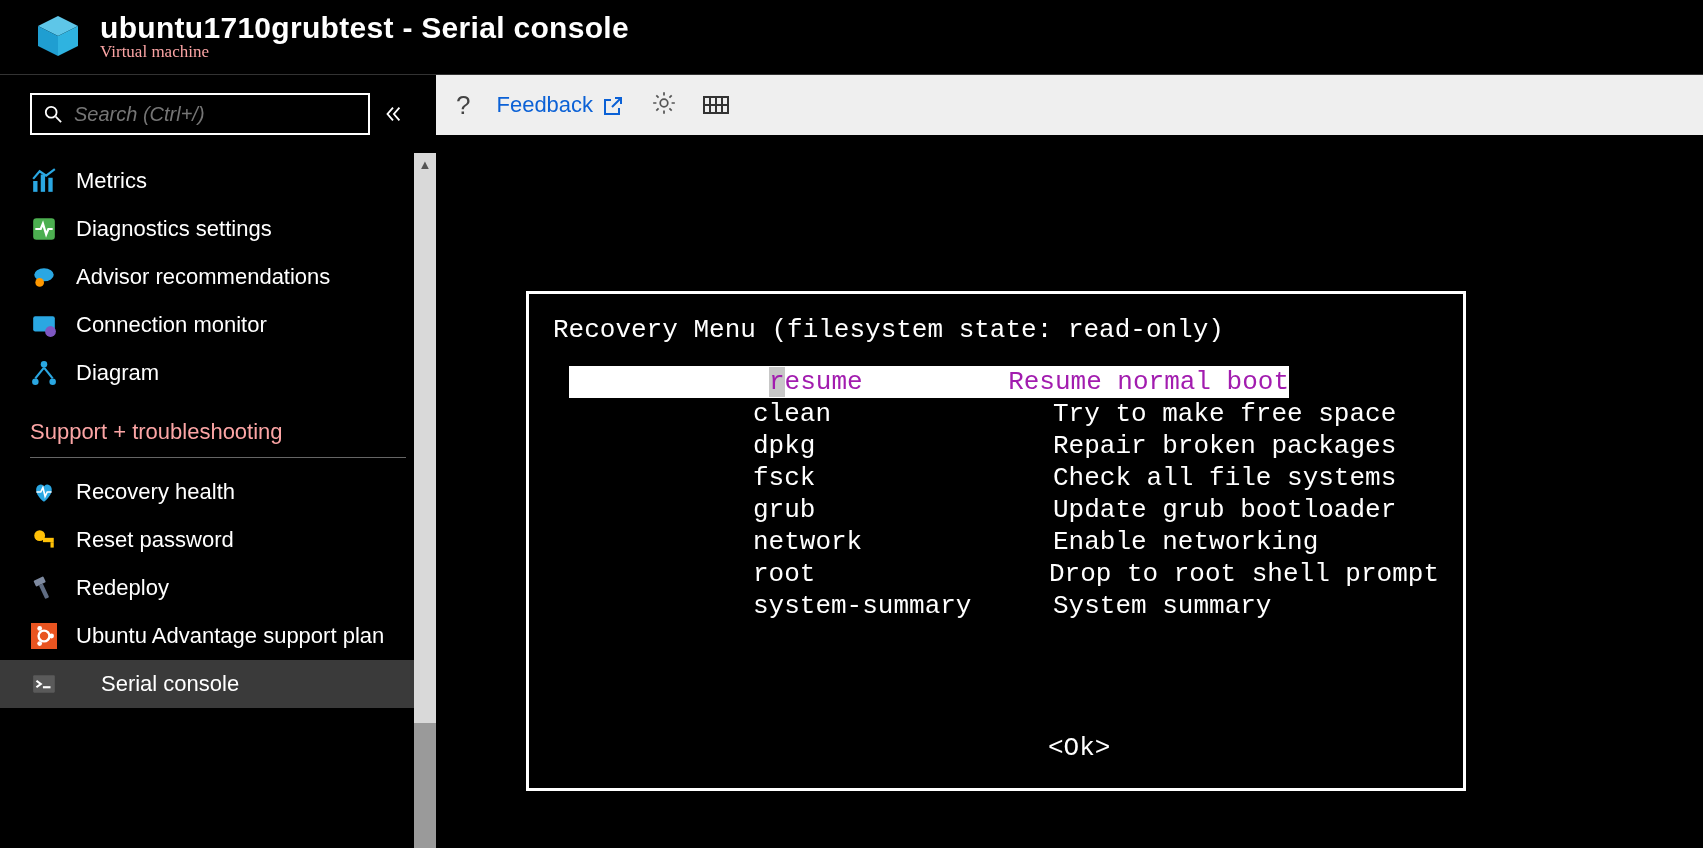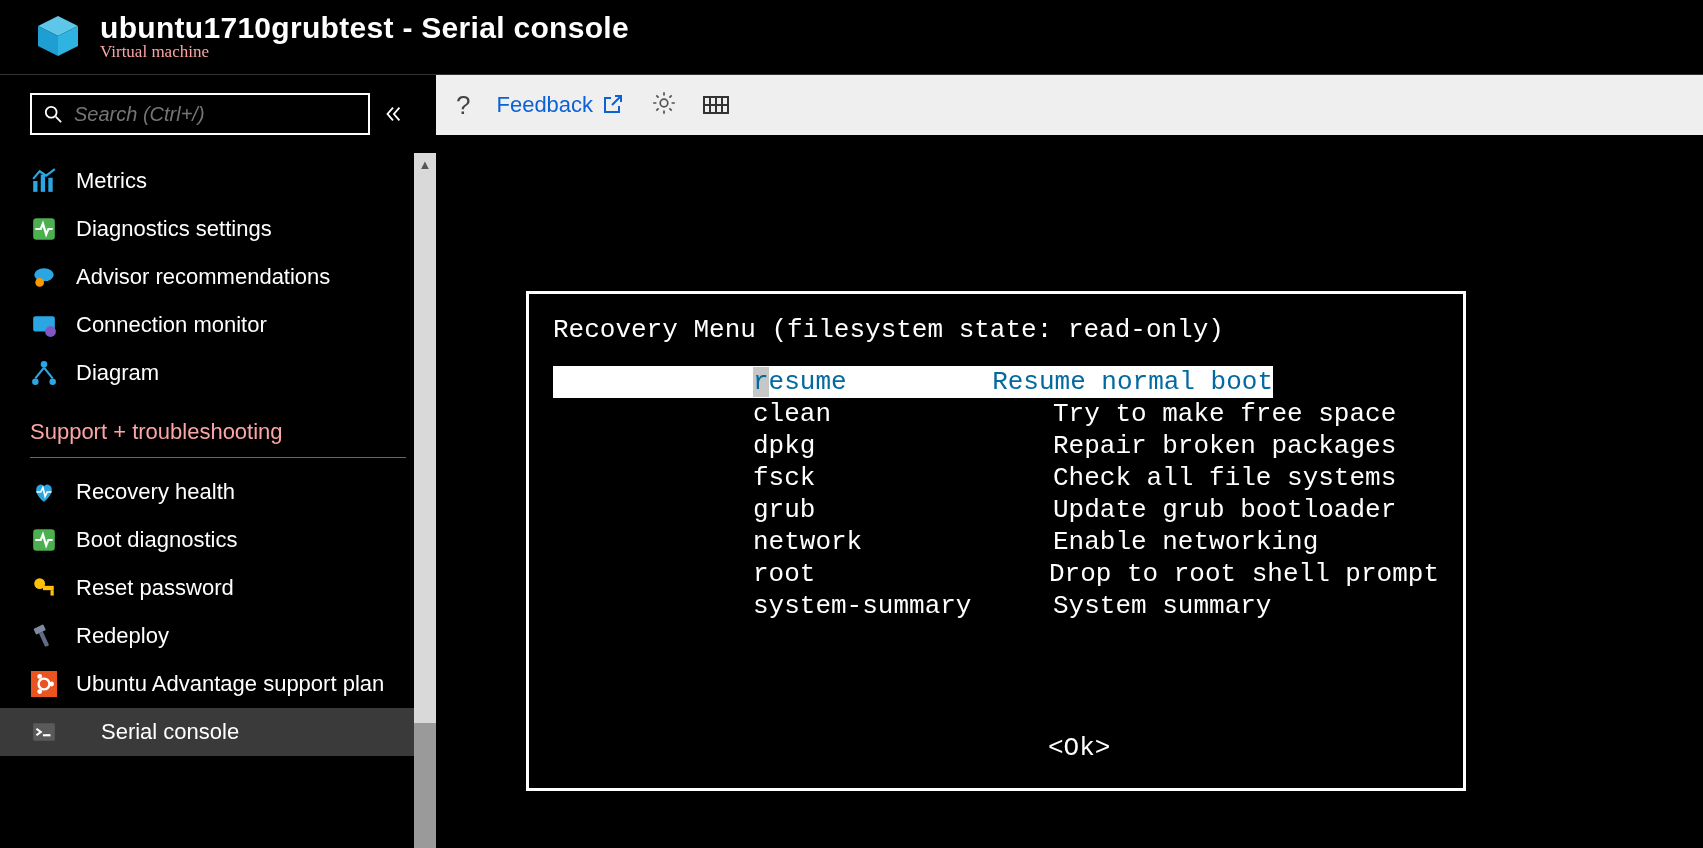--- a/index.html
+++ b/index.html
@@ -34,31 +34,31 @@
 
   
   .fake-scroll { position:absolute; right:0; top:0; bottom:0; width:22px; background:#d9d9d9; }
   .fake-scroll .arrow-up { height:22px; display:flex; align-items:center; justify-content:center; color:#555; font-size:13px; }
   .fake-scroll .thumb { position:absolute; left:0; width:22px; background:#9a9a9a; }
 
   
   .main { flex:1; display:flex; flex-direction:column; min-width:0; }
   .toolbar { display:flex; align-items:center; gap:26px; background:#efefef; color:#333; height:60px; padding:0 20px; }
   .toolbar .q { font-size:26px; color:#444; cursor:pointer; }
-  .toolbar .feedback { display:flex; align-items:flex-start; gap:8px; color:#0b61d6; font-size:22px; cursor:pointer; }
+  .toolbar .feedback { display:flex; align-items:flex-end; gap:8px; color:#0b61d6; font-size:22px; cursor:pointer; }
   .toolbar .feedback svg { width:24px; height:24px; stroke:#0b61d6; fill:none; stroke-width:2; }
   .toolbar .gear svg { width:26px; height:26px; stroke:#555; fill:none; stroke-width:1.6; }
   .toolbar .kbd-icon { display:inline-flex; }
   .toolbar .kbd-icon svg { width:26px; height:20px; }
 
   .console { flex:1; background:#000; position:relative; }
   .term { position:absolute; left:90px; top:156px; width:940px; border:3px solid #fff; padding:20px 24px 24px 24px; font-family:"Courier New",monospace; font-size:26px; line-height:32px; color:#fff; }
   .term .menu { margin:20px 0 0 0; }
   .menu-row { display:flex; white-space:pre; padding:0 0 0 200px; height:32px; align-items:center; }
-  .menu-row.sel { background:#fff; color:#0369a1; display:flex; padding-left:200px; width:720px; margin-left:0px; }
+  .menu-row.sel { background:#fff; color:#a21caf; display:flex; padding-left:200px; width:720px; margin-left:16px; }
   .menu-row .k { width:300px; display:inline-block; }
   .menu-row.sel .k { width:300px; }
   .menu-row.sel .k .first { background:#c7c7c7; }
   .ok { padding:0 0 0 495px; margin-top:110px; }
 </style>
 </head>
 <body>
 
 <div class="root">
   <div class="header">
@@ -151,29 +151,20 @@
           <hr class="section-rule">
 
           <div class="nav-item">
             <span class="icon">
               <svg viewBox="0 0 24 24" width="26" height="26">
                   <path d="M12 21 C3 14 3 6 9 5 C11 5 12 7 12 7 C12 7 13 5 15 5 C21 6 21 14 12 21Z" fill="#2aa7e2"></path>
                   <polyline points="5,12 9,12 11,8 13,16 15,12 19,12" stroke="#fff" fill="none" stroke-width="1.5"></polyline>
                 </svg>
             </span>
             <span>Recovery health</span>
-          </div>
-          <div class="nav-item">
-            <span class="icon">
-              <svg viewBox="0 0 24 24" width="26" height="26">
-                  <rect x="2" y="2" width="20" height="20" rx="3" fill="#4caf50"></rect>
-                  <polyline points="4,12 9,12 11,7 14,17 16,12 20,12" stroke="#fff" fill="none" stroke-width="2"></polyline>
-                </svg>
-            </span>
-            <span>Boot diagnostics</span>
           </div>
           <div class="nav-item">
             <span class="icon">
               <svg viewBox="0 0 24 24" width="26" height="26">
                   <circle cx="8" cy="8" r="5" fill="#ffc107"></circle>
                   <rect x="11" y="10" width="10" height="4" fill="#ffc107"></rect>
                   <rect x="18" y="14" width="3" height="5" fill="#ffc107"></rect>
                 </svg>
             </span>
             <span>Reset password</span>

